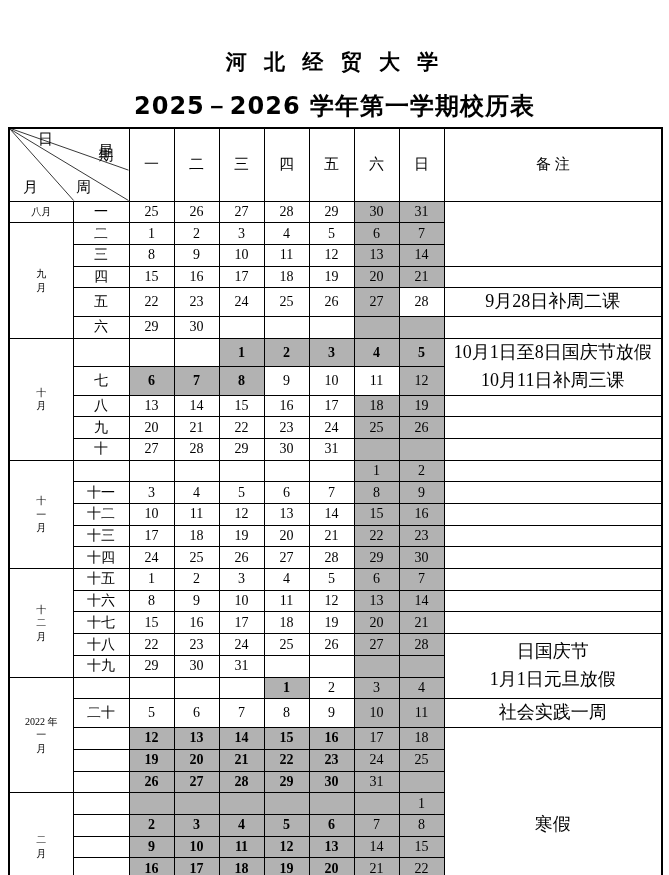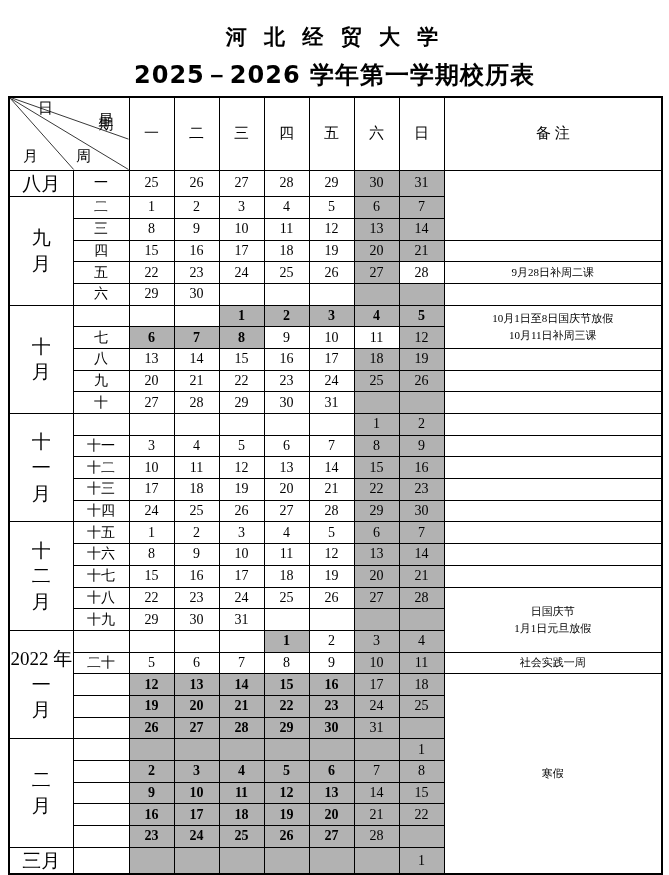--- a/index.html
+++ b/index.html
@@ -2,25 +2,25 @@
 <html><head>
 <meta charset="utf-8">
 <style>
   html,body{margin:0;padding:0;}
   body{
     width:669px;height:875px;background:#ffffff;overflow:hidden;
     font-family:"Liberation Serif","DejaVu Serif",serif;color:#000;
   }
   .title{
     text-align:center;font-weight:bold;font-size:21px;letter-spacing:5px;
-    padding-top:23px;font-family:"DejaVu Sans","Liberation Sans",sans-serif;
+    padding-top:12px;font-family:"DejaVu Sans","Liberation Sans",sans-serif;margin-top:36px;
   }
   .subtitle{
     text-align:center;font-weight:bold;font-size:24px;letter-spacing:1px;
-    margin-top:8px;font-family:"DejaVu Sans","Liberation Sans",sans-serif;
+    margin-top:14px;font-family:"DejaVu Sans","Liberation Sans",sans-serif;
   }
   table.cal{
     border-collapse:collapse;table-layout:fixed;width:653px;
     margin:5px 0 0 8px;border:2px solid #000;
   }
   .cal th,.cal td{
     border:1px solid #000;padding:0;text-align:center;vertical-align:middle;
     overflow:hidden;
   }
   .cal thead tr{height:73px;}
@@ -28,22 +28,22 @@
   .diag-cell{position:relative;padding:0;}
   .diag-cell svg{position:absolute;left:0;top:0;width:100%;height:100%;}
   .diag-label{position:absolute;font-size:15px;font-weight:normal;line-height:1;}
   .lbl-day{left:28px;top:3px;}
   .lbl-weekday{left:88px;top:3px;writing-mode:vertical-rl;letter-spacing:3px;}
   .lbl-month{left:13px;top:51px;}
   .lbl-week{left:66px;top:51px;}
   .weekday-header,.remark-header{font-weight:normal;font-size:15px;}
   .day-cell{font-size:14px;}
   .week-cell{font-size:14px;}
-  .month-cell{font-size:19px;white-space:pre-line;line-height:1.35;}
-  .remark-cell{font-size:11px;white-space:pre-line;line-height:1.55;}
+  .month-cell{font-size:10px;white-space:pre-line;line-height:1.35;}
+  .remark-cell{font-size:18px;white-space:pre-line;line-height:1.55;}
   .shaded{background:#b2b2b2;}
   .holiday{font-weight:bold;}
   .notes{margin:7px 0 0 10px;font-size:13.5px;line-height:1.45;}
   .note-line2{padding-left:33px;}
 </style>
 </head>
 <body>
 
 <div class="title">河 北 经 贸 大 学</div>
 <div class="subtitle">2025－2026 学年第一学期校历表</div>

